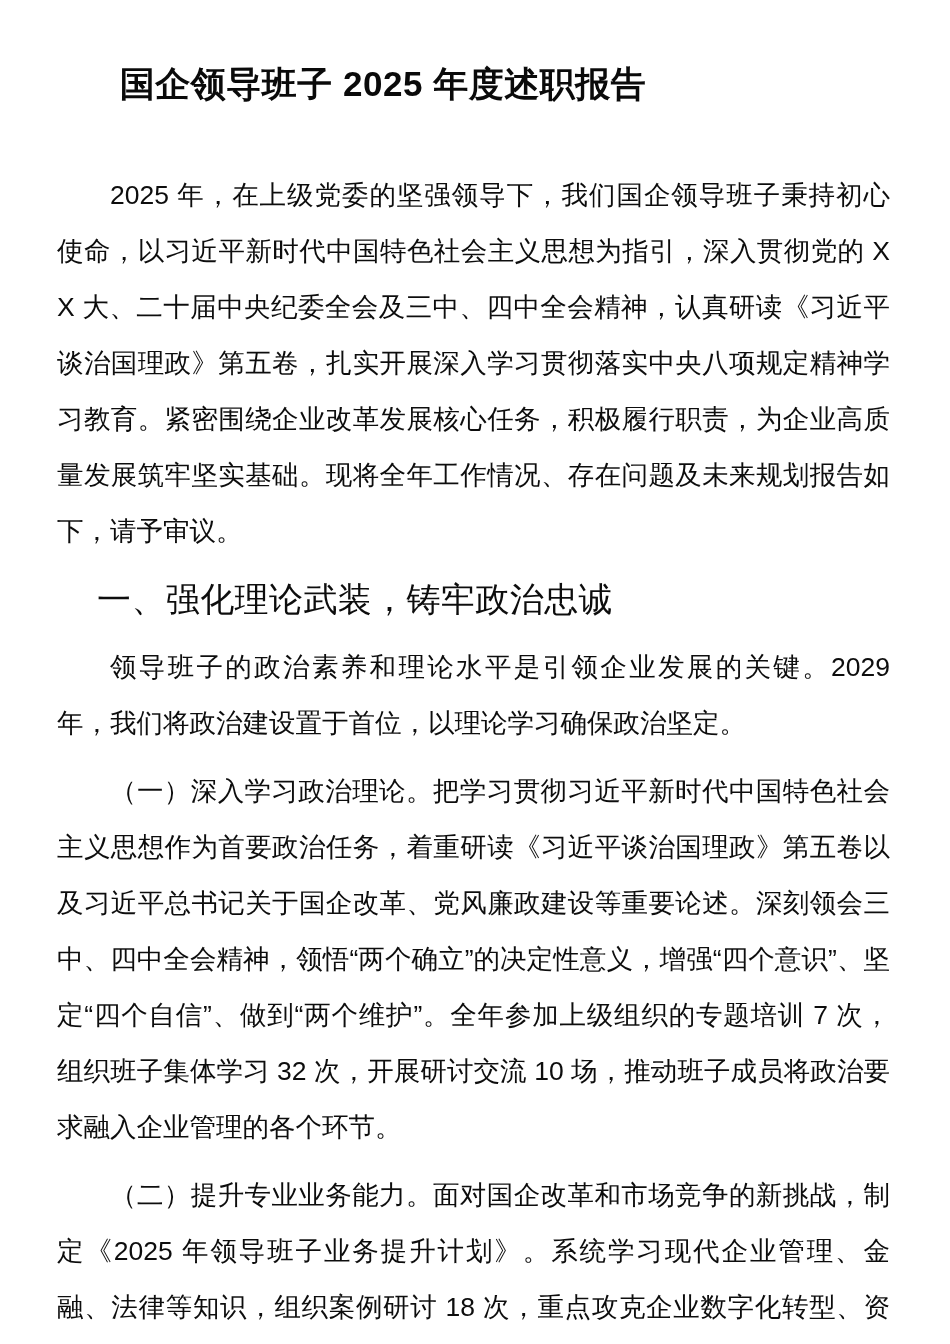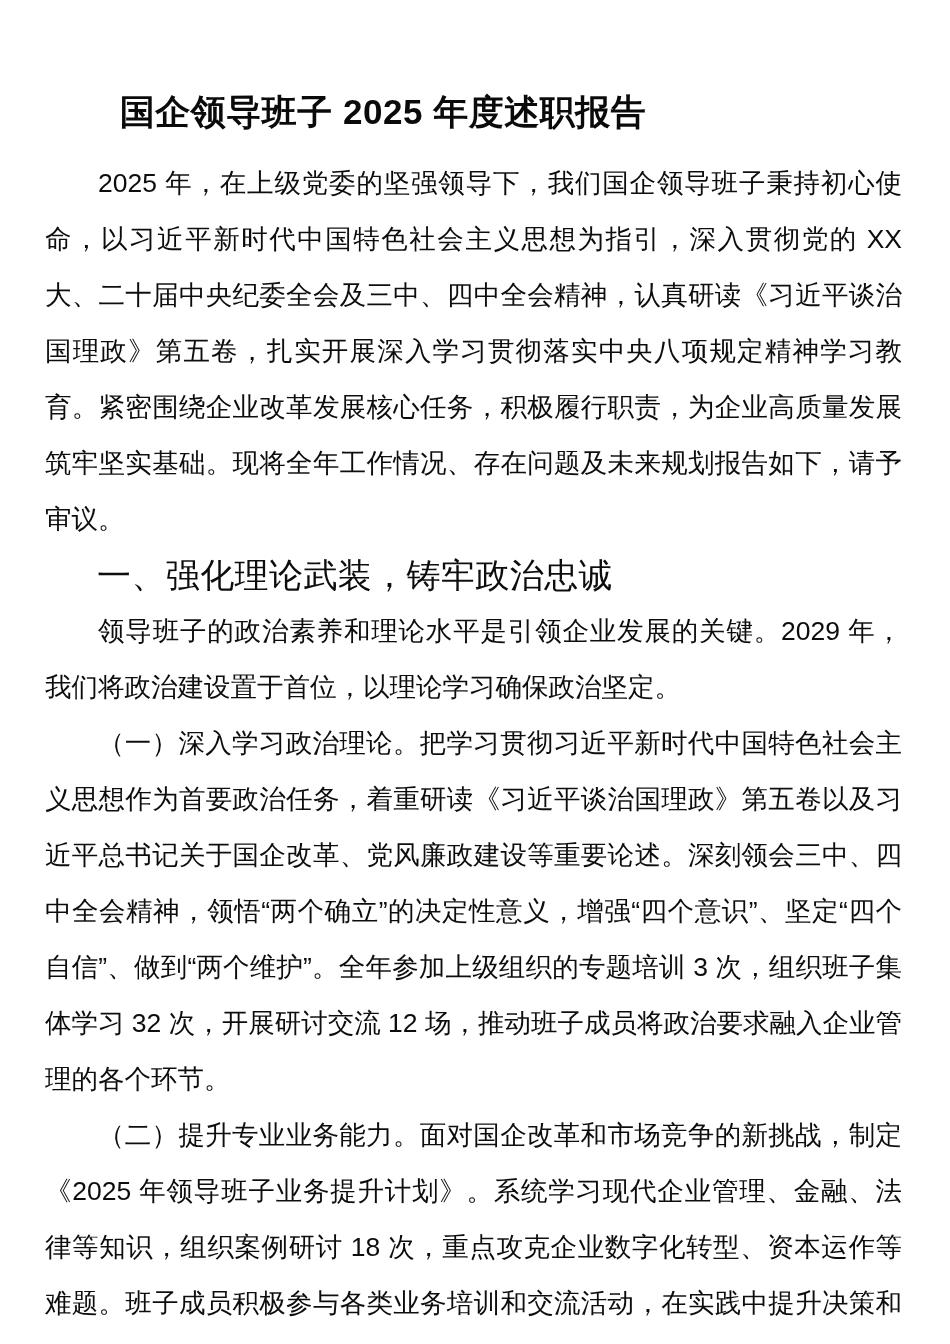--- a/index.html
+++ b/index.html
@@ -23,30 +23,29 @@
     position: absolute;
     left: 0;
     top: 58px;
     width: 766px;
     text-align: center;
     font-size: 35px;
     font-weight: 700;
     letter-spacing: 0.5px;
     line-height: 52px;
     color: #0a0a0a;
-    margin-top: 28px;
   }
   .body-block {
     position: absolute;
     left: 45px;
     top: 155px;
     width: 857px;
   }
   p.para {
-    margin: 0;
+    margin: 12px;
     padding: 0;
     font-size: 26.5px;
     line-height: 56px;
     text-align: justify;
     text-align-last: left;
     text-justify: inter-ideograph;
     text-indent: 53px;
     color: #0d0d0d;
     font-weight: 400;
     word-break: break-all;
@@ -71,19 +70,19 @@
   <div class="doc-title">国企领导班子 2025 年度述职报告</div>
 
   <div class="body-block">
 
     <p class="para">2025 年，在上级党委的坚强领导下，我们国企领导班子秉持初心使命，以习近平新时代中国特色社会主义思想为指引，深入贯彻党的 XX 大、二十届中央纪委全会及三中、四中全会精神，认真研读《习近平谈治国理政》第五卷，扎实开展深入学习贯彻落实中央八项规定精神学习教育。紧密围绕企业改革发展核心任务，积极履行职责，为企业高质量发展筑牢坚实基础。现将全年工作情况、存在问题及未来规划报告如下，请予审议。</p>
 
     <p class="heading">一、强化理论武装，铸牢政治忠诚</p>
 
     <p class="para">领导班子的政治素养和理论水平是引领企业发展的关键。2029 年，我们将政治建设置于首位，以理论学习确保政治坚定。</p>
 
-    <p class="para">（一）深入学习政治理论。把学习贯彻习近平新时代中国特色社会主义思想作为首要政治任务，着重研读《习近平谈治国理政》第五卷以及习近平总书记关于国企改革、党风廉政建设等重要论述。深刻领会三中、四中全会精神，领悟“两个确立”的决定性意义，增强“四个意识”、坚定“四个自信”、做到“两个维护”。全年参加上级组织的专题培训 3 次，组织班子集体学习 32 次，开展研讨交流 12 场，推动班子成员将政治要求融入企业管理的各个环节。</p>
+    <p class="para">（一）深入学习政治理论。把学习贯彻习近平新时代中国特色社会主义思想作为首要政治任务，着重研读《习近平谈治国理政》第五卷以及习近平总书记关于国企改革、党风廉政建设等重要论述。深刻领会三中、四中全会精神，领悟“两个确立”的决定性意义，增强“四个意识”、坚定“四个自信”、做到“两个维护”。全年参加上级组织的专题培训 7 次，组织班子集体学习 32 次，开展研讨交流 10 场，推动班子成员将政治要求融入企业管理的各个环节。</p>
 
     <p class="para">（二）提升专业业务能力。面对国企改革和市场竞争的新挑战，制定《2025 年领导班子业务提升计划》。系统学习现代企业管理、金融、法律等知识，组织案例研讨 18 次，重点攻克企业数字化转型、资本运作等难题。班子成员积极参与各类业务培训和交流活动，在实践中提升决策和管理能力，为企业发展提供坚实的智力支持。</p>
 
   </div>
 
 </div>
 
 </body></html>

